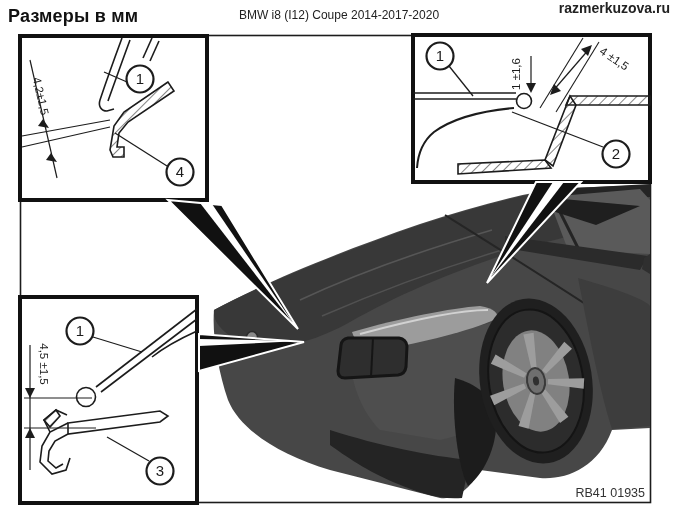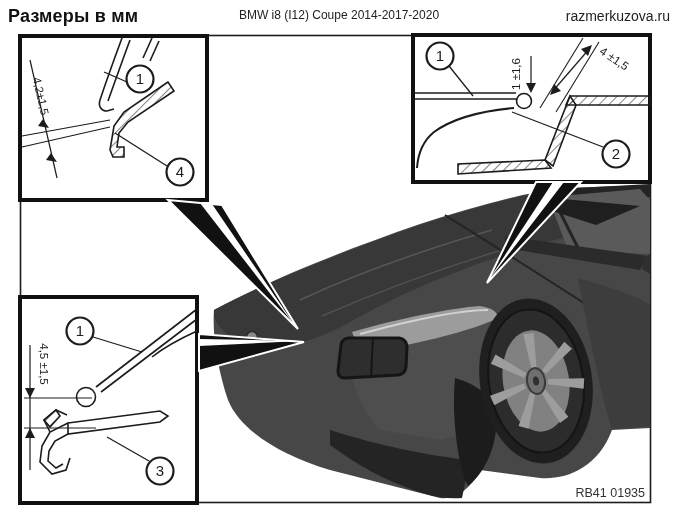--- a/index.html
+++ b/index.html
@@ -1,20 +1,20 @@
 <!DOCTYPE html>
 <html><head>
 <meta charset="utf-8">
 <style>
   html,body{margin:0;padding:0;background:#fff;}
   #stage{position:relative;width:678px;height:516px;background:#fff;overflow:hidden;
          font-family:"Liberation Sans","DejaVu Sans",sans-serif;}
   .hdr-title{position:absolute;left:8px;top:6px;font-size:18px;font-weight:bold;color:#111;letter-spacing:.2px;}
   .hdr-model{position:absolute;left:0;right:0;top:8px;text-align:center;font-size:12px;color:#222;}
-  .hdr-site{position:absolute;right:8px;top:8px;font-size:14px;color:#222;}
+  .hdr-site{position:absolute;right:8px;top:0;font-size:14px;color:#222;font-weight:bold;}
   svg text{fill:#1c1c1c;}
   .dim{font-size:11.5px;}
   .callout{font-size:15px;}
   .code{font-size:12.5px;fill:#333;}
 </style>
 </head>
 <body>
 
 <div id="stage">
   <div class="hdr-title">Размеры в мм</div>

